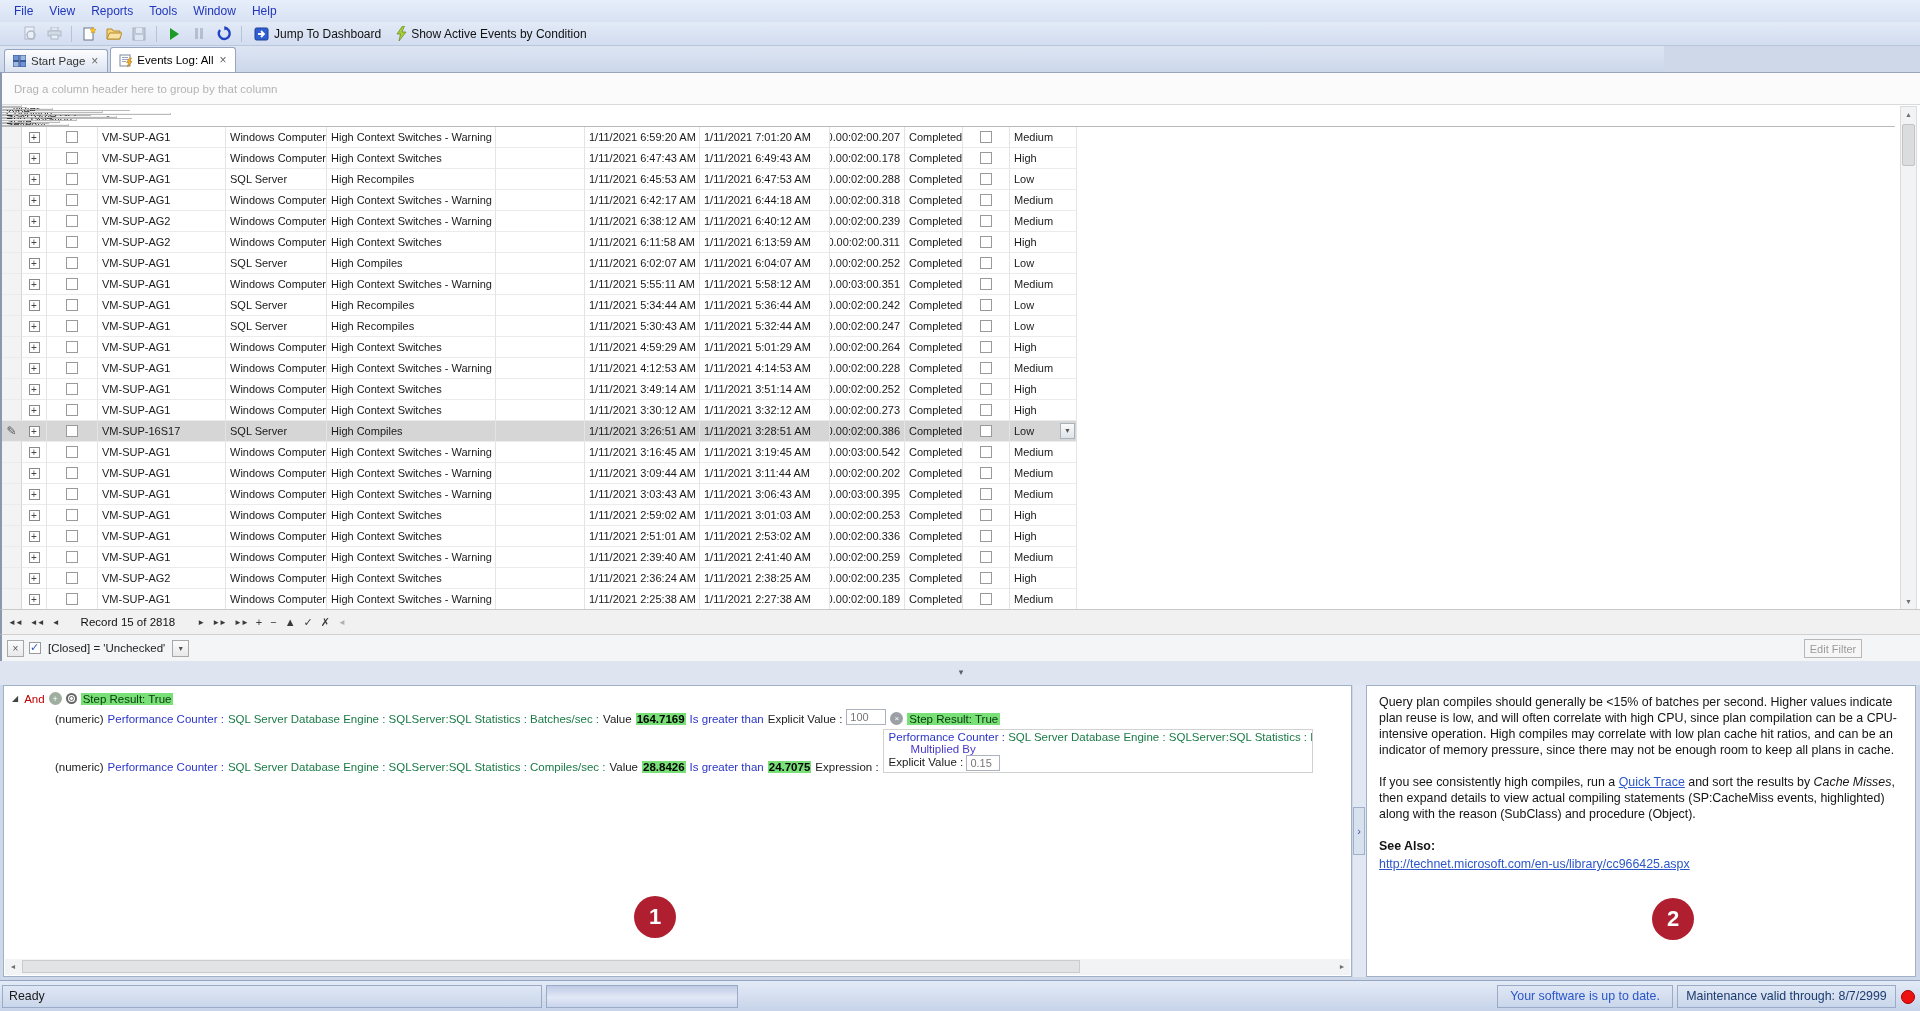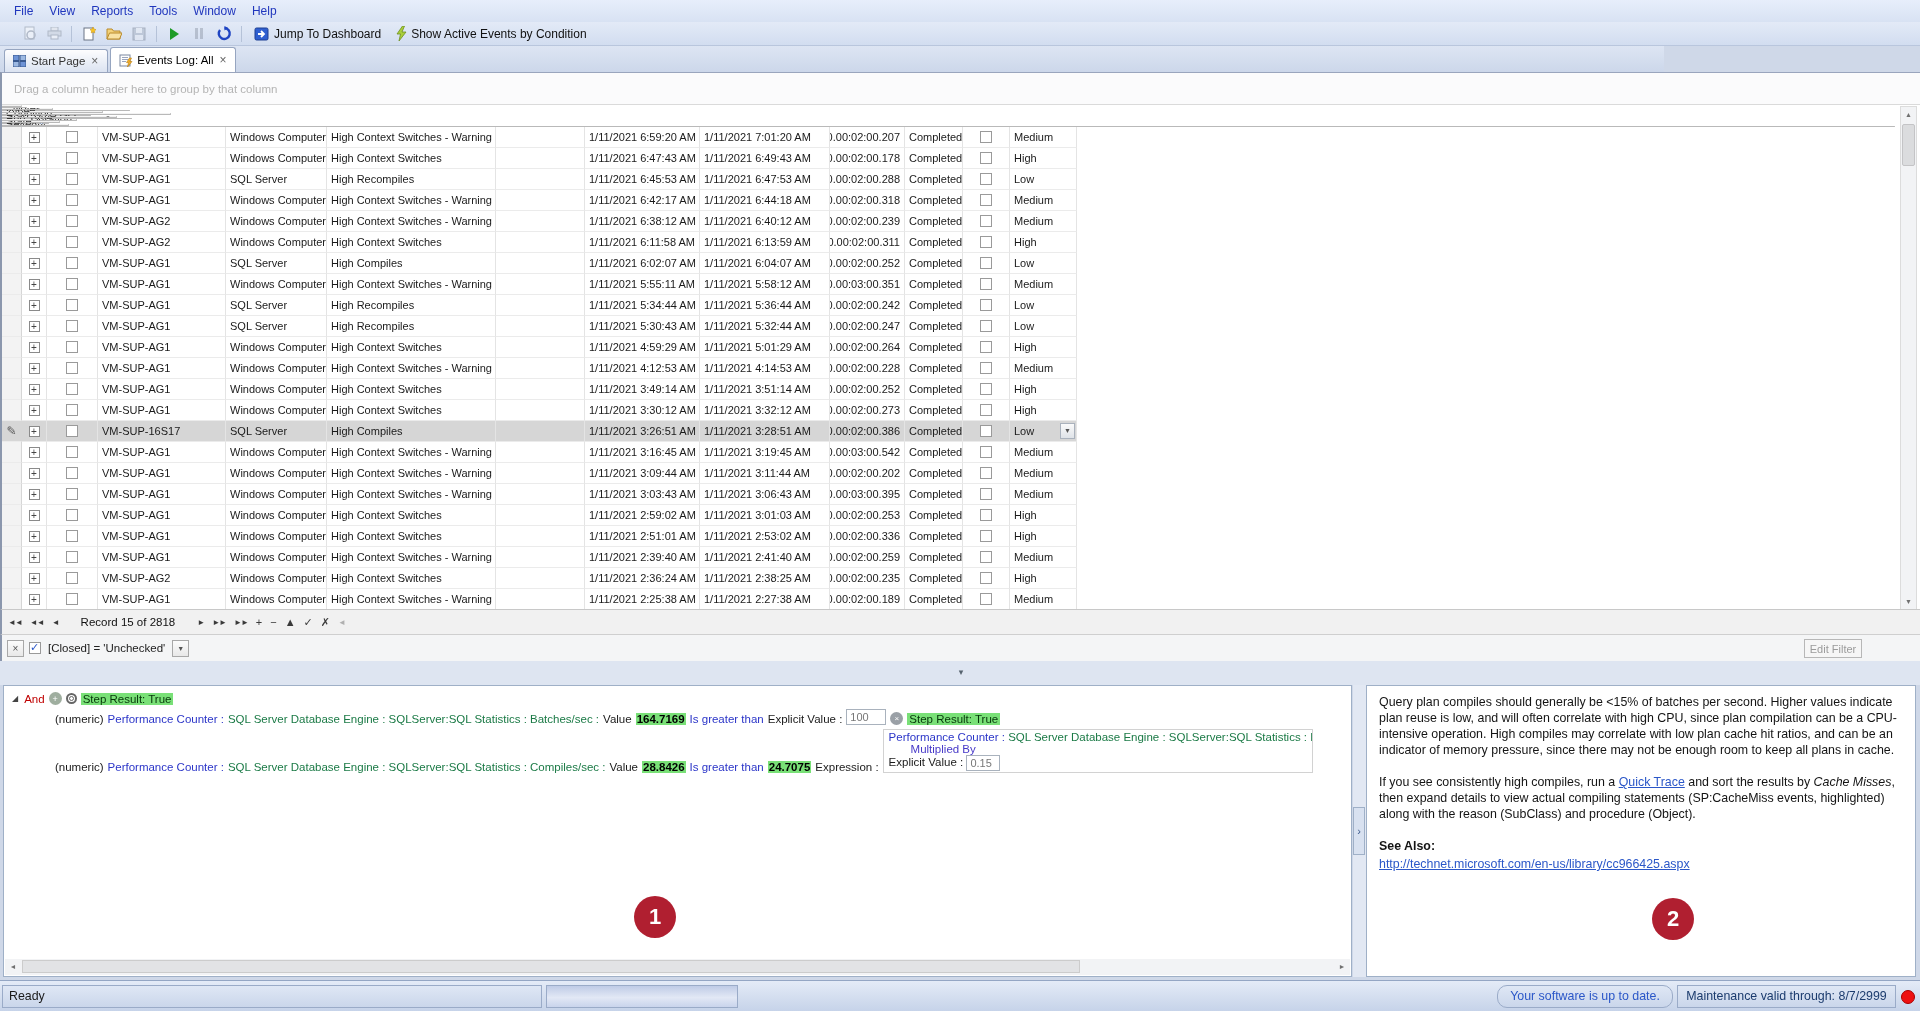--- a/index.html
+++ b/index.html
@@ -141,21 +141,21 @@
   .seealso { font-weight:bold; margin-bottom:2px; }
   .help-link { display:block; margin-bottom:16px; }
   
   #statusbar { position:absolute; left:0; top:980px; width:1920px; height:31px;
     background:linear-gradient(180deg,#e4ebf7,#c6d3e9); border-top:1px solid #94a6c4; }
   .sseg { position:absolute; top:4px; height:23px; border:1px solid #9aabc8; line-height:21px;
     font-size:12.4px; padding:0 6px; white-space:nowrap; overflow:hidden; }
   #seg-ready { left:2px; width:540px; }
   #seg-progress { left:546px; width:192px; background:linear-gradient(180deg,#bfcbe6,#e2e8f5 55%,#c9d4ec); }
   #seg-path { left:742px; width:752px; }
-  #seg-update { left:1497px; width:176px; text-align:center; color:#2b57c8;border-radius:10px; }
+  #seg-update { left:1497px; width:176px; text-align:center; color:#2b57c8; }
   #seg-maint { left:1677px; width:219px; text-align:center; color:#1c3c6e; }
   #status-dot { position:absolute; left:1901px; top:9px; width:14px; height:14px; border-radius:50%;
     background:#ee1111; border:1px solid #a80000; }
   
   .badge { position:absolute; width:42px; height:42px; border-radius:50%; background:#b01f30;
     color:#fff; font-size:22px; font-weight:bold; display:flex; align-items:center; justify-content:center; z-index:60; }
   #badge1 { left:634px; top:896px; }
   #badge2 { left:1652px; top:898px; }
   svg { display:block; }
 </style>

